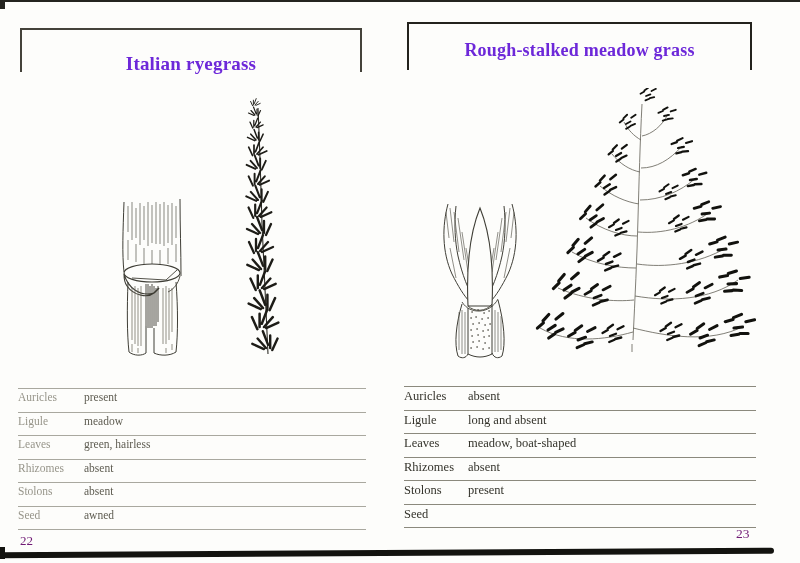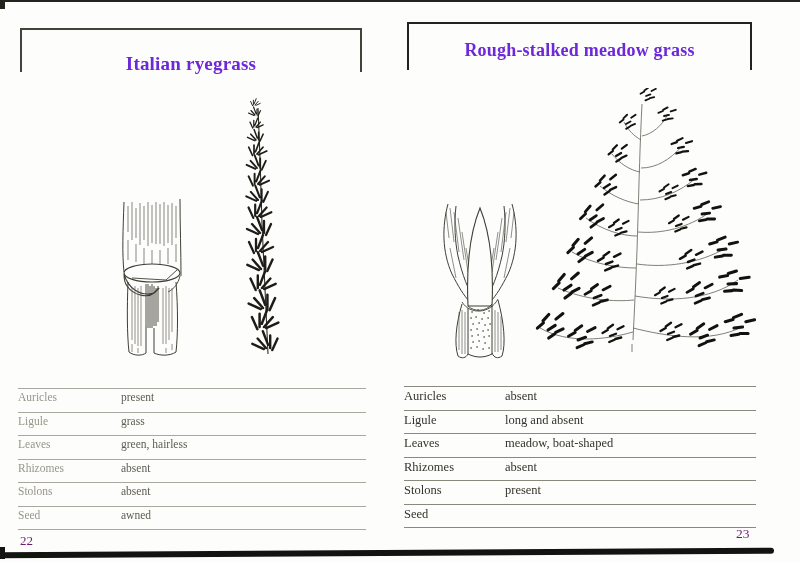--- a/index.html
+++ b/index.html
@@ -31,21 +31,21 @@
   
   .attr-table{position:absolute;}
   .attr-table .trow{display:flex;box-sizing:border-box;height:23.5px;padding-top:2px;}
   .attr-table.left-t{left:18px;top:388px;width:348px;color:#5e5c51;}
   .attr-table.left-t .trow{border-top:1px solid #a9a89f;font-size:11.5px;}
   .attr-table.left-t{border-bottom:1px solid #a9a89f;}
   .attr-table.left-t .tlabel{width:66px;color:#97958a;}
   .attr-table.right-t{left:404px;top:386px;width:352px;color:#34332b;border-bottom:1px solid #8b897d;}
   .attr-table.right-t .trow{border-top:1px solid #8b897d;font-size:12.5px;}
   .attr-table.right-t .tlabel{width:64px;color:#34332b;}
-  .tvalue{flex:1;margin-left:37px;}
+  .tvalue{flex:1;}
 
   .page-num{position:absolute;color:#701a75;}
   .page-num.left{left:20px;top:533px;font-size:13px;}
   .page-num.right{left:736px;top:526px;font-size:13.5px;text-align:center;}
 
   .illus{position:absolute;}
   svg{display:block;}
 </style>
 </head>
 <body>
@@ -113,21 +113,21 @@
       </svg>
     </div>
 
     <div class="attr-table left-t">
       <div class="trow">
         <span class="tlabel">Auricles</span>
         <span class="tvalue">present</span>
       </div>
       <div class="trow">
         <span class="tlabel">Ligule</span>
-        <span class="tvalue">grass</span>
+        <span class="tvalue">meadow</span>
       </div>
       <div class="trow">
         <span class="tlabel">Leaves</span>
         <span class="tvalue">green, hairless</span>
       </div>
       <div class="trow">
         <span class="tlabel">Rhizomes</span>
         <span class="tvalue">absent</span>
       </div>
       <div class="trow">

